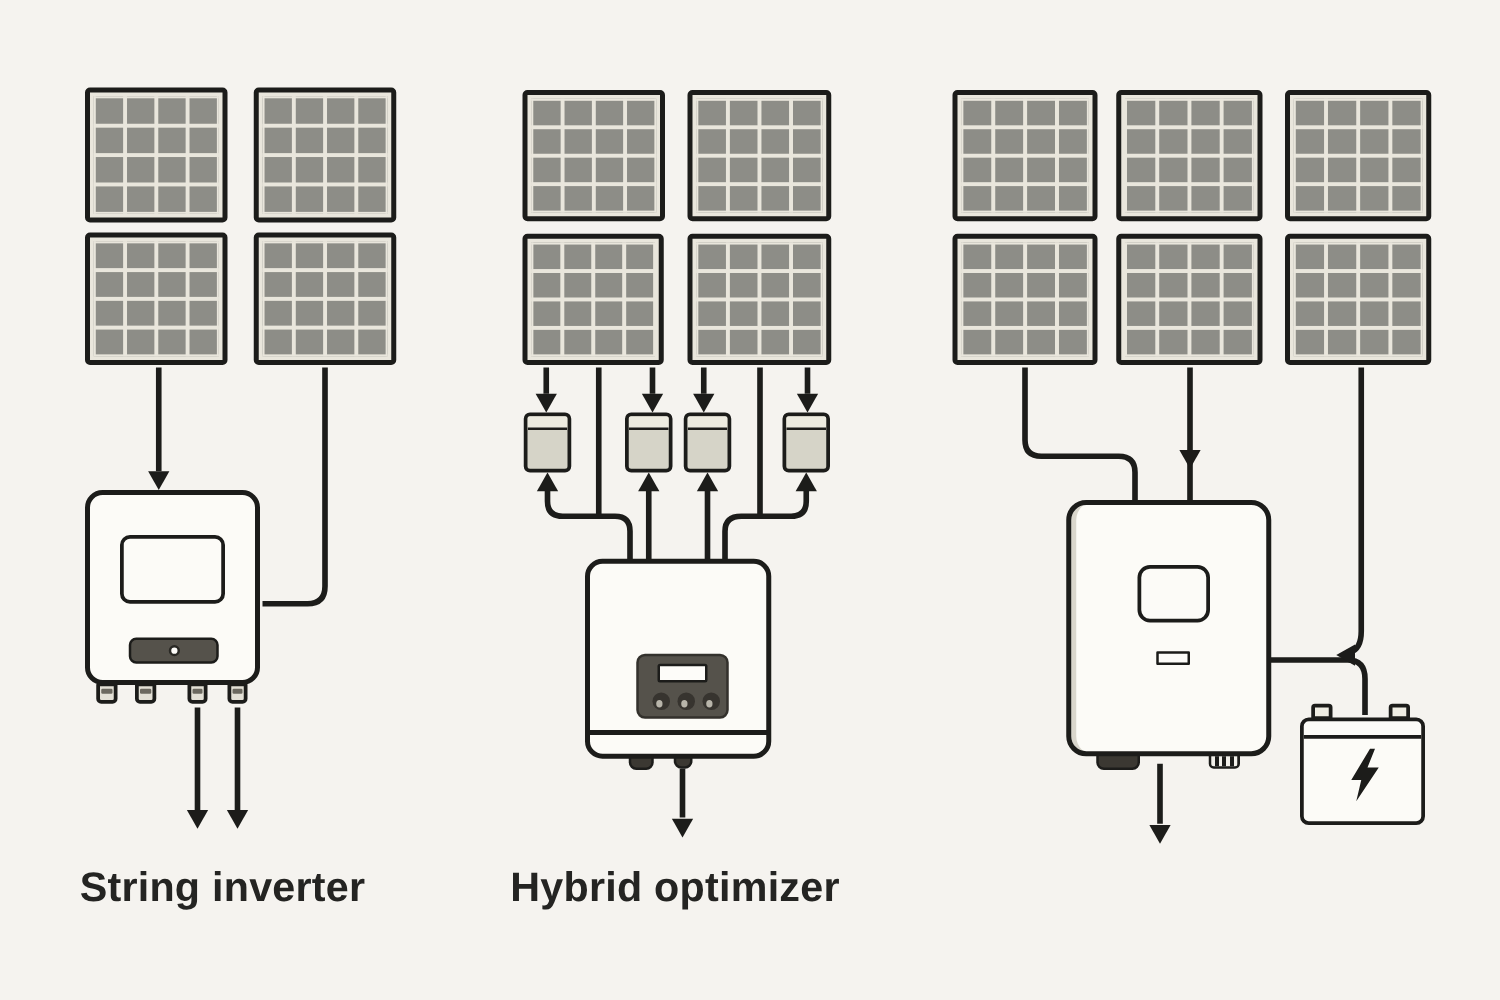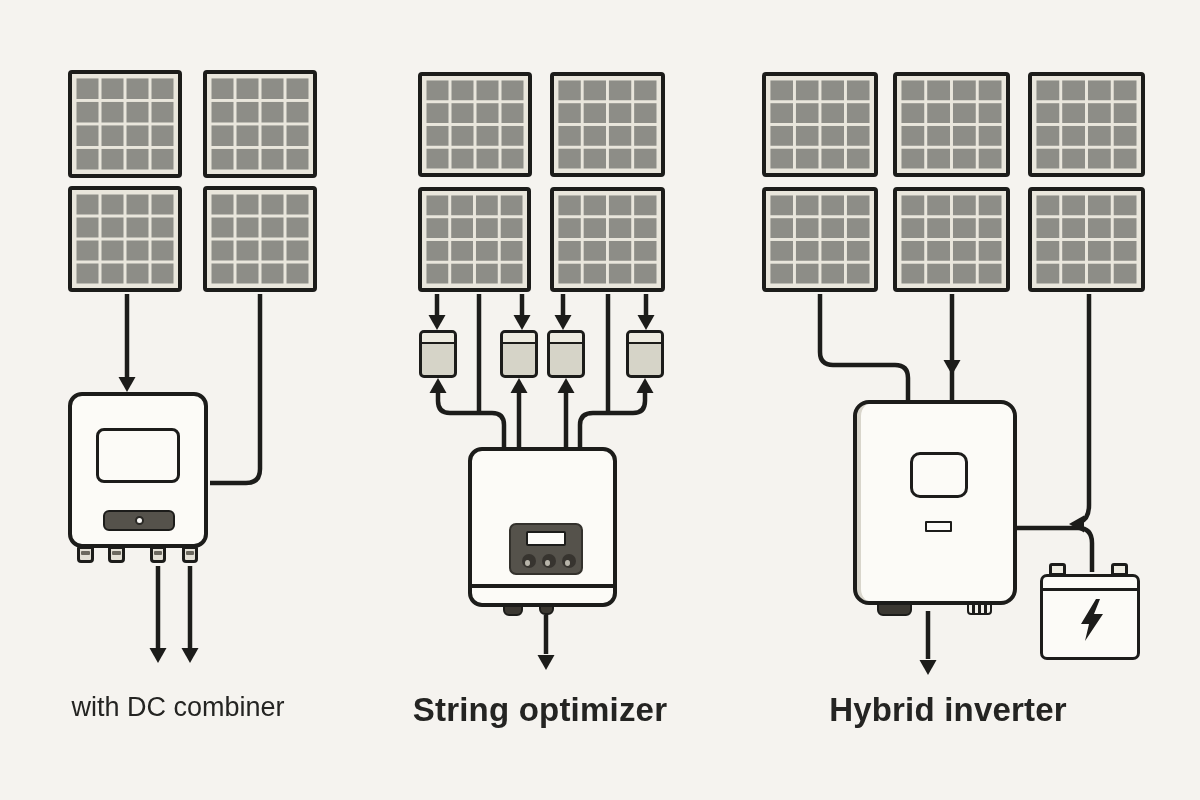--- a/index.html
+++ b/index.html
@@ -212,22 +212,21 @@
   <div class="terminal" style="left:1049px;top:563px"></div>
   <div class="terminal" style="left:1111px;top:563px"></div>
   <div class="battery" style="left:1040px;top:574px;width:100px;height:86px">
     <div class="cap"></div>
     <svg width="30" height="44" viewBox="0 0 30 44" style="position:absolute;left:34px;top:21px">
       <path d="M19 1 L4 26 h8 L8 43 L26 16 h-9 L23 1 Z" fill="#1c1c1a"></path>
     </svg>
   </div>
 
   <div class="label" style="left:28px;top:691px;width:300px">
-    <div class="subtitle"><span>with DC combiner</span><span class="bold"></span></div>
+    <div class="title">String inverter</div>
   </div>
   <div class="label" style="left:390px;top:691px;width:300px">
-    <div class="title">String optimizer</div>
+    <div class="title">Hybrid optimizer</div>
   </div>
   <div class="label" style="left:796px;top:691px;width:304px">
-    <div class="title">Hybrid inverter</div>
   </div>
 
 </div>
 
 </body></html>

